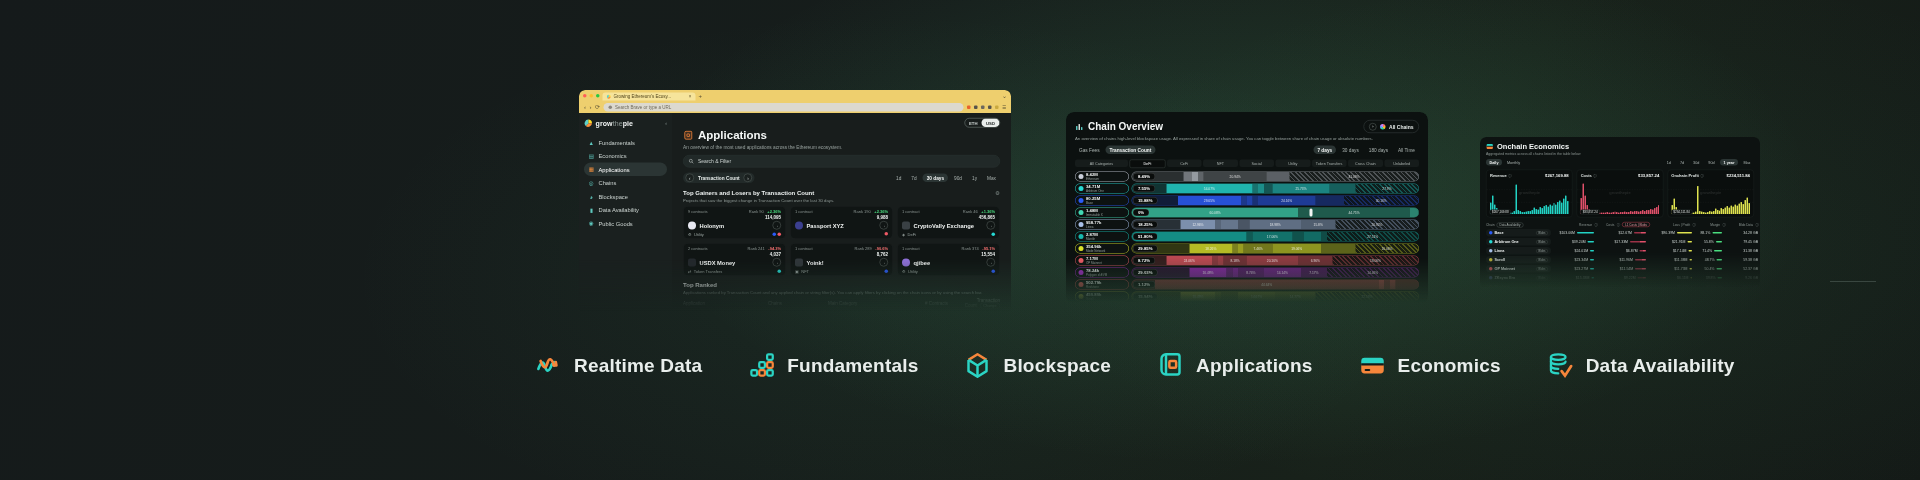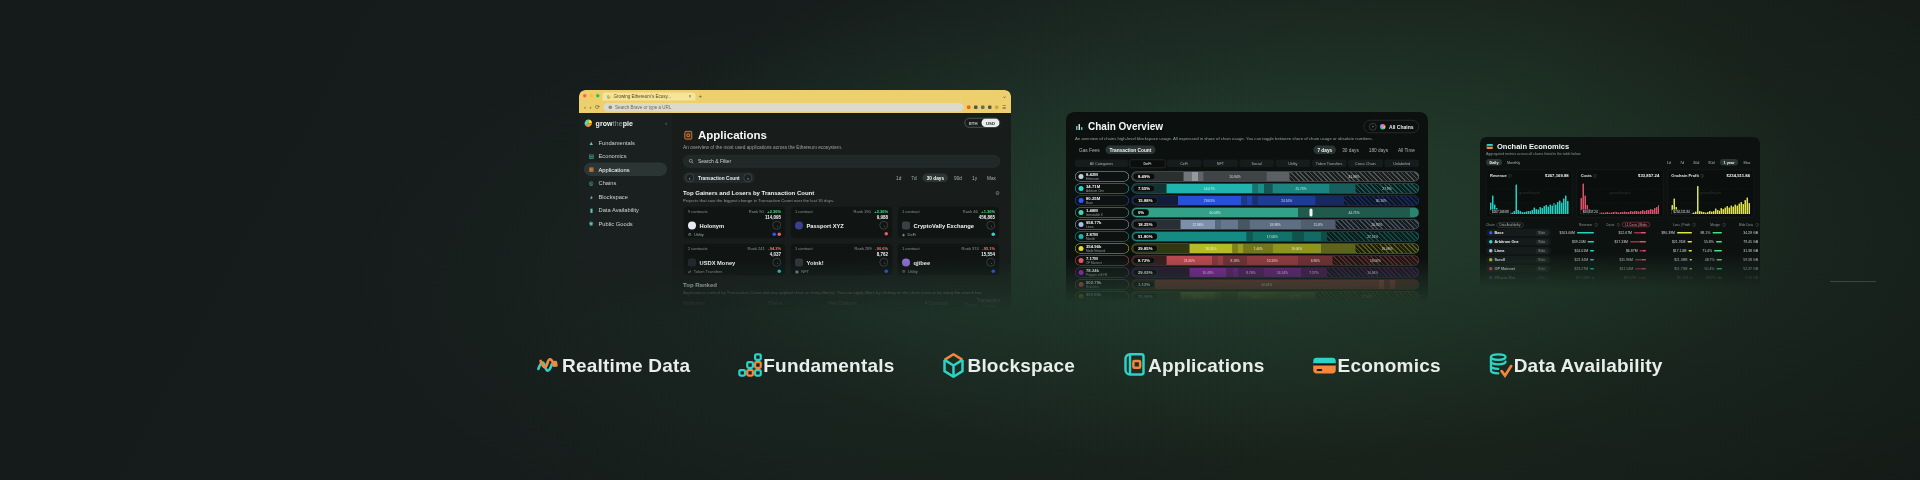--- a/index.html
+++ b/index.html
@@ -139,21 +139,21 @@
   .ec-row{display:grid;grid-template-columns:138px 86px 104px 92px 60px 66px;align-items:center;height:15px;}
   .ec-chip{height:15px;background:#151b1a;border-radius:8px;display:flex;align-items:center;gap:4px;padding:0 6px;box-sizing:border-box;margin-right:8px;}
   .ec-dot{width:7px;height:7px;border-radius:50%;}
   .ec-nm{font-size:7.5px;color:#edf1f0;font-weight:bold;white-space:nowrap;}
   .ec-bpill{margin-left:auto;border:1px solid #39423f;border-radius:6px;font-size:5.5px;color:#97a19e;padding:0 4px;}
   .ec-cell{display:flex;align-items:center;justify-content:flex-end;gap:4px;font-size:7px;color:#c8d0cd;padding-right:8px;}
   .mbar{height:3px;border-radius:2px;}
 
   
   #features{position:absolute;left:535px;top:352px;display:flex;align-items:center;gap:46px;}
-  .feat{display:flex;align-items:center;}
+  .feat{display:flex;align-items:center;gap:12px;}
   .f-label{font-size:19px;font-weight:bold;color:#e9eeec;letter-spacing:.2px;white-space:nowrap;}
   .f-icon{width:27px;height:27px;display:flex;}
   #deco-line{position:absolute;left:1830px;top:281px;width:46px;height:1px;background:rgba(160,180,170,.25);}
 </style>
 </head>
 <body>
 
 <div id="bg"></div>
 <div id="deco-line"></div>
 

